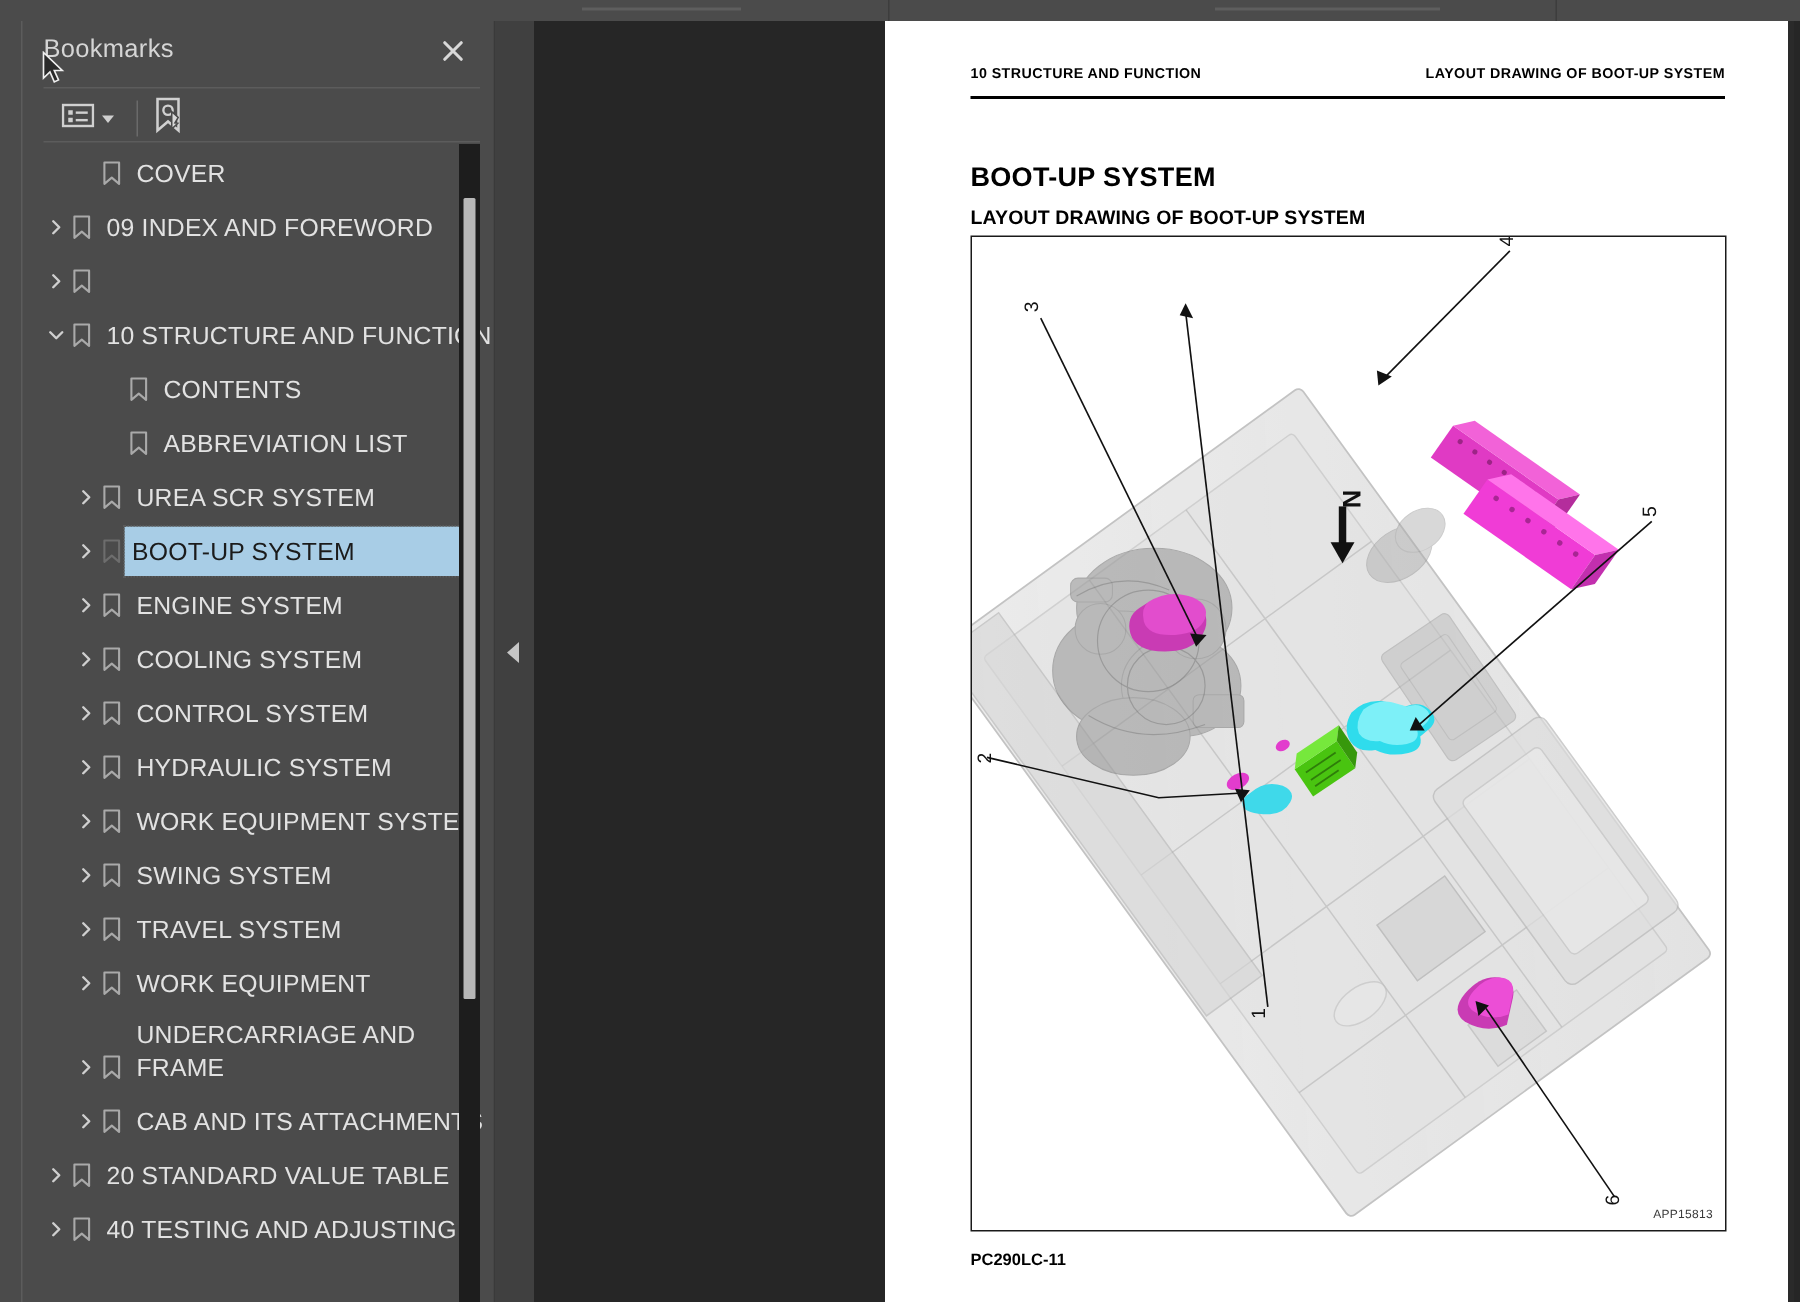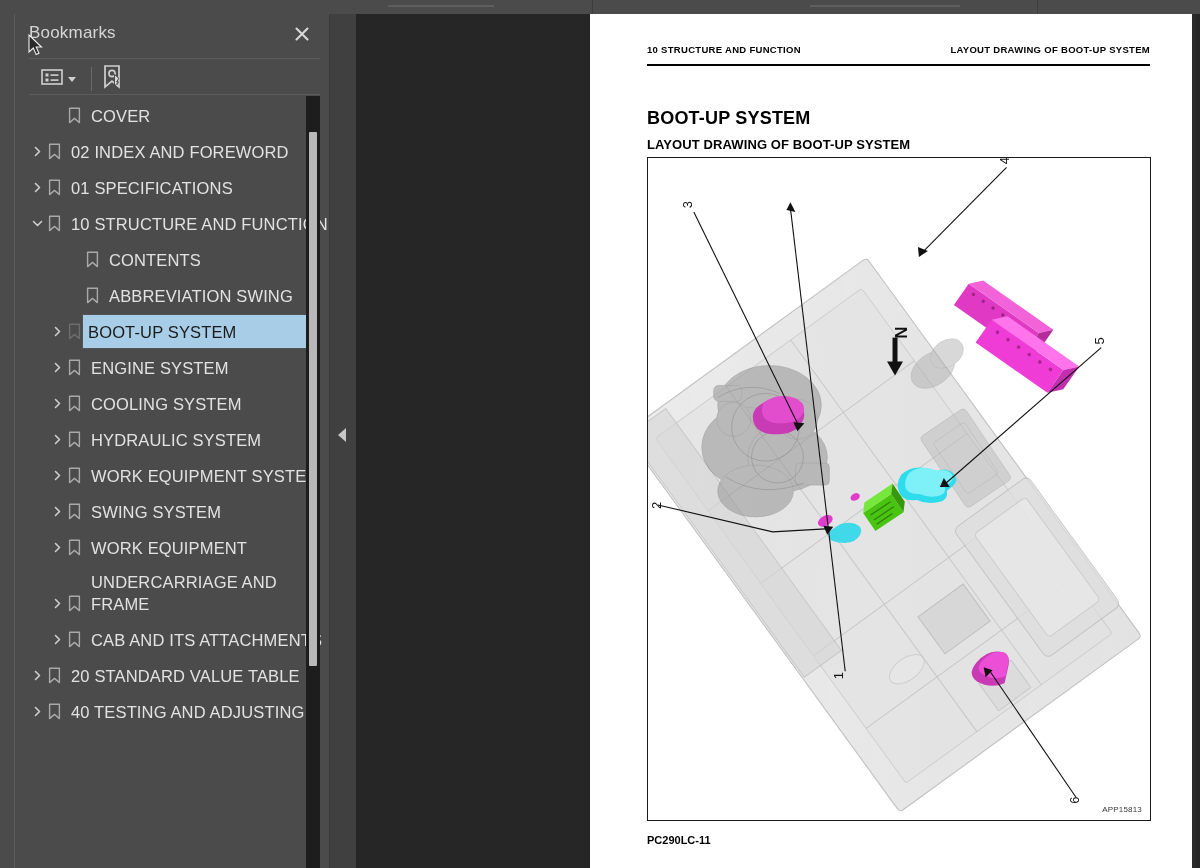--- a/index.html
+++ b/index.html
@@ -280,34 +280,33 @@
             <div class="twisty">
               <svg width="11" height="11" viewBox="0 0 11 11">
                 <path d="M3.5 1.5 L7.5 5.5 L3.5 9.5" fill="none" stroke="#cfcfcf" stroke-width="1.6" stroke-linecap="round" stroke-linejoin="round"></path>
               </svg>
             </div>
             <div class="bmicon">
               <svg width="13" height="17" viewBox="0 0 13 17">
                 <path d="M1.6 1.3 H11.4 V15.6 L6.5 11.4 L1.6 15.6 Z" fill="none" stroke="#a9a9a9" stroke-width="1.4" stroke-linejoin="round"></path>
               </svg>
             </div>
-            <div class="bmlabel">02 INDEX AND FOREWORD</div>
+            <div class="bmlabel">09 INDEX AND FOREWORD</div>
           </div>
           <div class="bm-row lvl0">
             <div class="twisty">
               <svg width="11" height="11" viewBox="0 0 11 11">
                 <path d="M3.5 1.5 L7.5 5.5 L3.5 9.5" fill="none" stroke="#cfcfcf" stroke-width="1.6" stroke-linecap="round" stroke-linejoin="round"></path>
               </svg>
             </div>
             <div class="bmicon">
               <svg width="13" height="17" viewBox="0 0 13 17">
                 <path d="M1.6 1.3 H11.4 V15.6 L6.5 11.4 L1.6 15.6 Z" fill="none" stroke="#a9a9a9" stroke-width="1.4" stroke-linejoin="round"></path>
               </svg>
             </div>
-            <div class="bmlabel">01 SPECIFICATIONS</div>
           </div>
           <div class="bm-row lvl0">
             <div class="twisty">
               <svg width="11" height="11" viewBox="0 0 11 11">
                 <path d="M1.5 3.5 L5.5 7.5 L9.5 3.5" fill="none" stroke="#cfcfcf" stroke-width="1.6" stroke-linecap="round" stroke-linejoin="round"></path>
               </svg>
             </div>
             <div class="bmicon">
               <svg width="13" height="17" viewBox="0 0 13 17">
                 <path d="M1.6 1.3 H11.4 V15.6 L6.5 11.4 L1.6 15.6 Z" fill="none" stroke="#a9a9a9" stroke-width="1.4" stroke-linejoin="round"></path>
@@ -332,21 +331,34 @@
             <div class="twisty spacer">
               <svg width="11" height="11" viewBox="0 0 11 11">
                 <path d="M3.5 1.5 L7.5 5.5 L3.5 9.5" fill="none" stroke="#cfcfcf" stroke-width="1.6" stroke-linecap="round" stroke-linejoin="round"></path>
               </svg>
             </div>
             <div class="bmicon">
               <svg width="13" height="17" viewBox="0 0 13 17">
                 <path d="M1.6 1.3 H11.4 V15.6 L6.5 11.4 L1.6 15.6 Z" fill="none" stroke="#a9a9a9" stroke-width="1.4" stroke-linejoin="round"></path>
               </svg>
             </div>
-            <div class="bmlabel">ABBREVIATION SWING</div>
+            <div class="bmlabel">ABBREVIATION LIST</div>
+          </div>
+          <div class="bm-row lvl1">
+            <div class="twisty">
+              <svg width="11" height="11" viewBox="0 0 11 11">
+                <path d="M3.5 1.5 L7.5 5.5 L3.5 9.5" fill="none" stroke="#cfcfcf" stroke-width="1.6" stroke-linecap="round" stroke-linejoin="round"></path>
+              </svg>
+            </div>
+            <div class="bmicon">
+              <svg width="13" height="17" viewBox="0 0 13 17">
+                <path d="M1.6 1.3 H11.4 V15.6 L6.5 11.4 L1.6 15.6 Z" fill="none" stroke="#a9a9a9" stroke-width="1.4" stroke-linejoin="round"></path>
+              </svg>
+            </div>
+            <div class="bmlabel">UREA SCR SYSTEM</div>
           </div>
           <div class="bm-row lvl1 selected">
             <div class="twisty">
               <svg width="11" height="11" viewBox="0 0 11 11">
                 <path d="M3.5 1.5 L7.5 5.5 L3.5 9.5" fill="none" stroke="#cfcfcf" stroke-width="1.6" stroke-linecap="round" stroke-linejoin="round"></path>
               </svg>
             </div>
             <div class="bmicon">
               <svg width="13" height="17" viewBox="0 0 13 17">
                 <path d="M1.6 1.3 H11.4 V15.6 L6.5 11.4 L1.6 15.6 Z" fill="none" stroke="#a9a9a9" stroke-width="1.4" stroke-linejoin="round"></path>
@@ -384,20 +396,33 @@
             <div class="twisty">
               <svg width="11" height="11" viewBox="0 0 11 11">
                 <path d="M3.5 1.5 L7.5 5.5 L3.5 9.5" fill="none" stroke="#cfcfcf" stroke-width="1.6" stroke-linecap="round" stroke-linejoin="round"></path>
               </svg>
             </div>
             <div class="bmicon">
               <svg width="13" height="17" viewBox="0 0 13 17">
                 <path d="M1.6 1.3 H11.4 V15.6 L6.5 11.4 L1.6 15.6 Z" fill="none" stroke="#a9a9a9" stroke-width="1.4" stroke-linejoin="round"></path>
               </svg>
             </div>
+            <div class="bmlabel">CONTROL SYSTEM</div>
+          </div>
+          <div class="bm-row lvl1">
+            <div class="twisty">
+              <svg width="11" height="11" viewBox="0 0 11 11">
+                <path d="M3.5 1.5 L7.5 5.5 L3.5 9.5" fill="none" stroke="#cfcfcf" stroke-width="1.6" stroke-linecap="round" stroke-linejoin="round"></path>
+              </svg>
+            </div>
+            <div class="bmicon">
+              <svg width="13" height="17" viewBox="0 0 13 17">
+                <path d="M1.6 1.3 H11.4 V15.6 L6.5 11.4 L1.6 15.6 Z" fill="none" stroke="#a9a9a9" stroke-width="1.4" stroke-linejoin="round"></path>
+              </svg>
+            </div>
             <div class="bmlabel">HYDRAULIC SYSTEM</div>
           </div>
           <div class="bm-row lvl1">
             <div class="twisty">
               <svg width="11" height="11" viewBox="0 0 11 11">
                 <path d="M3.5 1.5 L7.5 5.5 L3.5 9.5" fill="none" stroke="#cfcfcf" stroke-width="1.6" stroke-linecap="round" stroke-linejoin="round"></path>
               </svg>
             </div>
             <div class="bmicon">
               <svg width="13" height="17" viewBox="0 0 13 17">
@@ -411,20 +436,33 @@
               <svg width="11" height="11" viewBox="0 0 11 11">
                 <path d="M3.5 1.5 L7.5 5.5 L3.5 9.5" fill="none" stroke="#cfcfcf" stroke-width="1.6" stroke-linecap="round" stroke-linejoin="round"></path>
               </svg>
             </div>
             <div class="bmicon">
               <svg width="13" height="17" viewBox="0 0 13 17">
                 <path d="M1.6 1.3 H11.4 V15.6 L6.5 11.4 L1.6 15.6 Z" fill="none" stroke="#a9a9a9" stroke-width="1.4" stroke-linejoin="round"></path>
               </svg>
             </div>
             <div class="bmlabel">SWING SYSTEM</div>
+          </div>
+          <div class="bm-row lvl1">
+            <div class="twisty">
+              <svg width="11" height="11" viewBox="0 0 11 11">
+                <path d="M3.5 1.5 L7.5 5.5 L3.5 9.5" fill="none" stroke="#cfcfcf" stroke-width="1.6" stroke-linecap="round" stroke-linejoin="round"></path>
+              </svg>
+            </div>
+            <div class="bmicon">
+              <svg width="13" height="17" viewBox="0 0 13 17">
+                <path d="M1.6 1.3 H11.4 V15.6 L6.5 11.4 L1.6 15.6 Z" fill="none" stroke="#a9a9a9" stroke-width="1.4" stroke-linejoin="round"></path>
+              </svg>
+            </div>
+            <div class="bmlabel">TRAVEL SYSTEM</div>
           </div>
           <div class="bm-row lvl1">
             <div class="twisty">
               <svg width="11" height="11" viewBox="0 0 11 11">
                 <path d="M3.5 1.5 L7.5 5.5 L3.5 9.5" fill="none" stroke="#cfcfcf" stroke-width="1.6" stroke-linecap="round" stroke-linejoin="round"></path>
               </svg>
             </div>
             <div class="bmicon">
               <svg width="13" height="17" viewBox="0 0 13 17">
                 <path d="M1.6 1.3 H11.4 V15.6 L6.5 11.4 L1.6 15.6 Z" fill="none" stroke="#a9a9a9" stroke-width="1.4" stroke-linejoin="round"></path>

